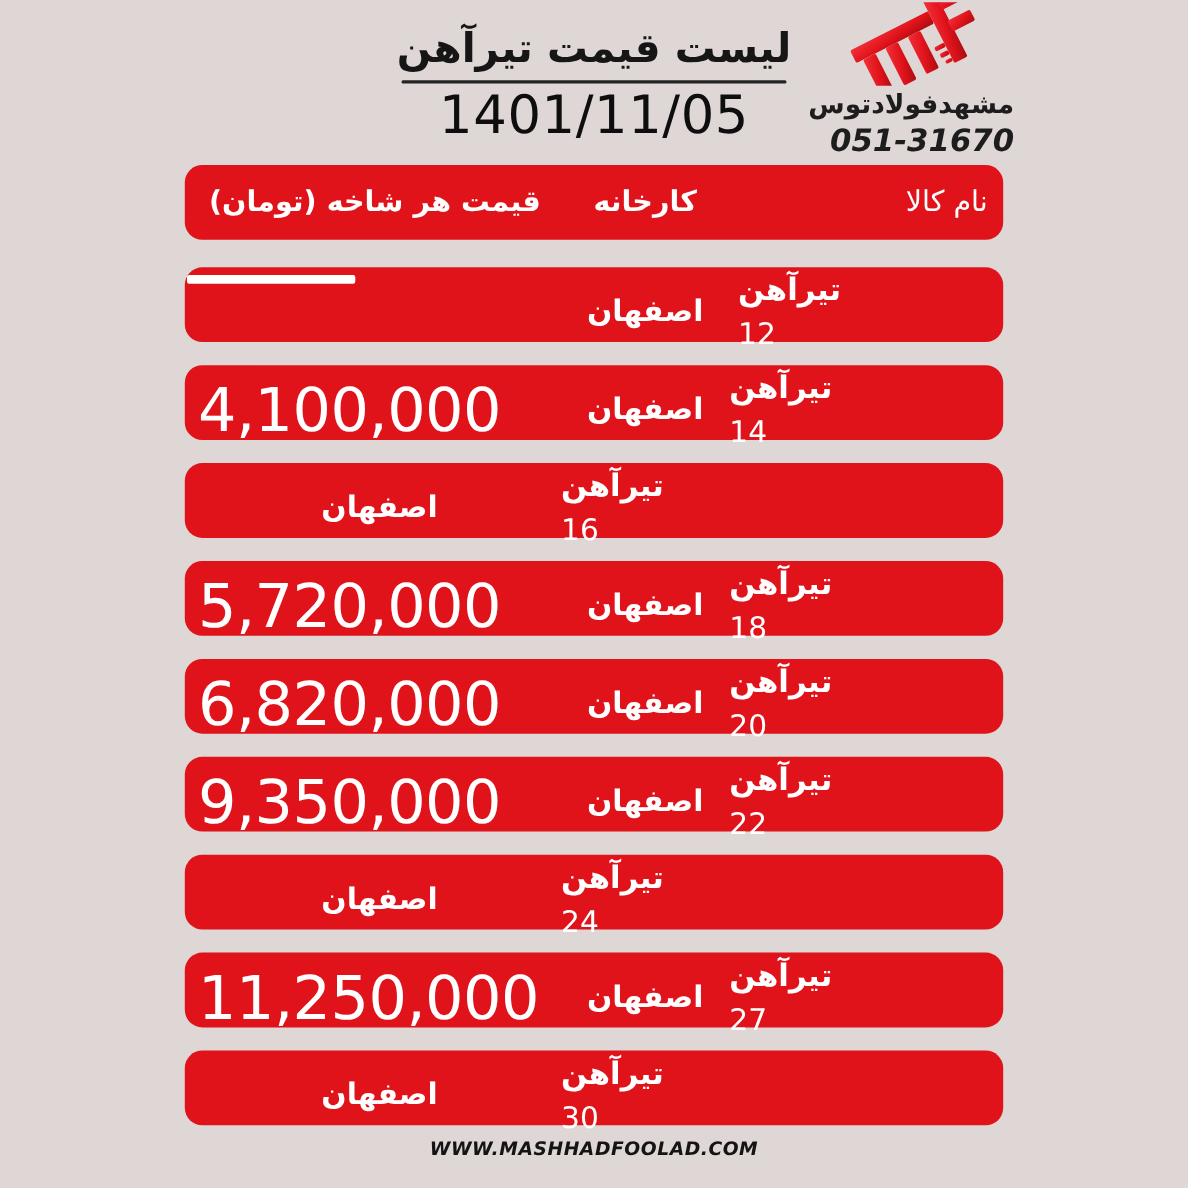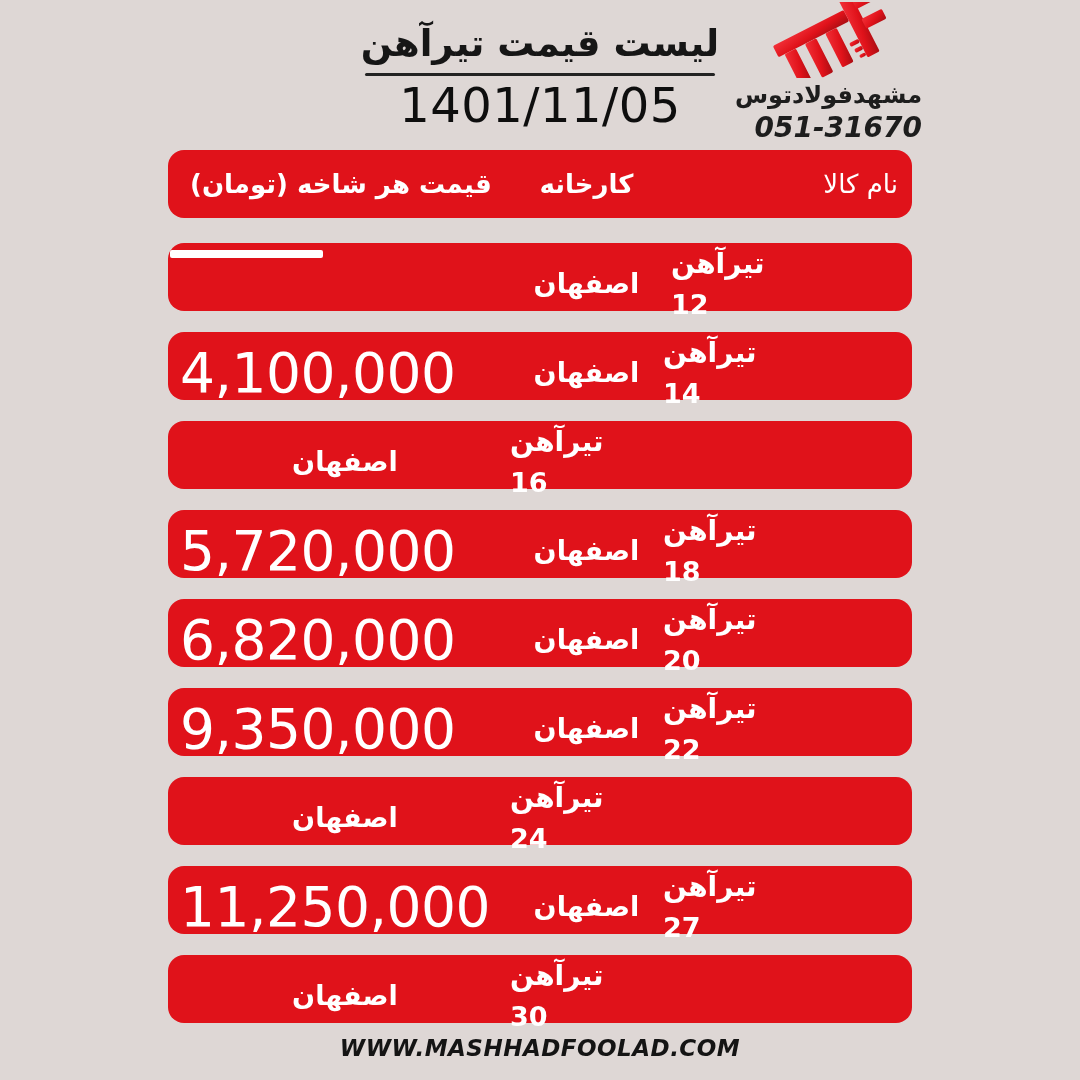--- a/index.html
+++ b/index.html
@@ -82,36 +82,36 @@
     white-space:nowrap;
   }
   .factory-cell{
     font-size:27px;font-weight:700;text-align:center;direction:rtl;line-height:1.5;
   }
   .name-cell{
     display:flex;flex-direction:column;justify-content:flex-end;align-items:baseline;
     direction:ltr;
   }
   .name-word{font-size:28px;font-weight:700;direction:rtl;line-height:1.5;}
-  .name-num{font-size:27px;font-weight:700;line-height:1.5;}
+  .name-num{font-size:27px;font-weight:400;line-height:1.5;}
   .dash-row .name-num{margin-left:8px;}
 
   .no-price-dash{
     display:none;
     position:absolute;left:2px;top:7px;
     width:153px;height:8px;background:var(--white);
     border-radius:2px;
   }
   .dash-row .no-price-dash{display:block;}
 
   
   .site-footer{
     position:absolute;top:1035px;left:0;right:0;
     text-align:center;
-    font-size:23px;font-weight:700;font-style:italic;
+    font-size:17px;font-weight:700;font-style:italic;
     color:#141414;letter-spacing:0.5px;
     direction:ltr;
   }
 </style>
 </head>
 <body>
 
 <div class="canvas">
 
   <div class="brand">

